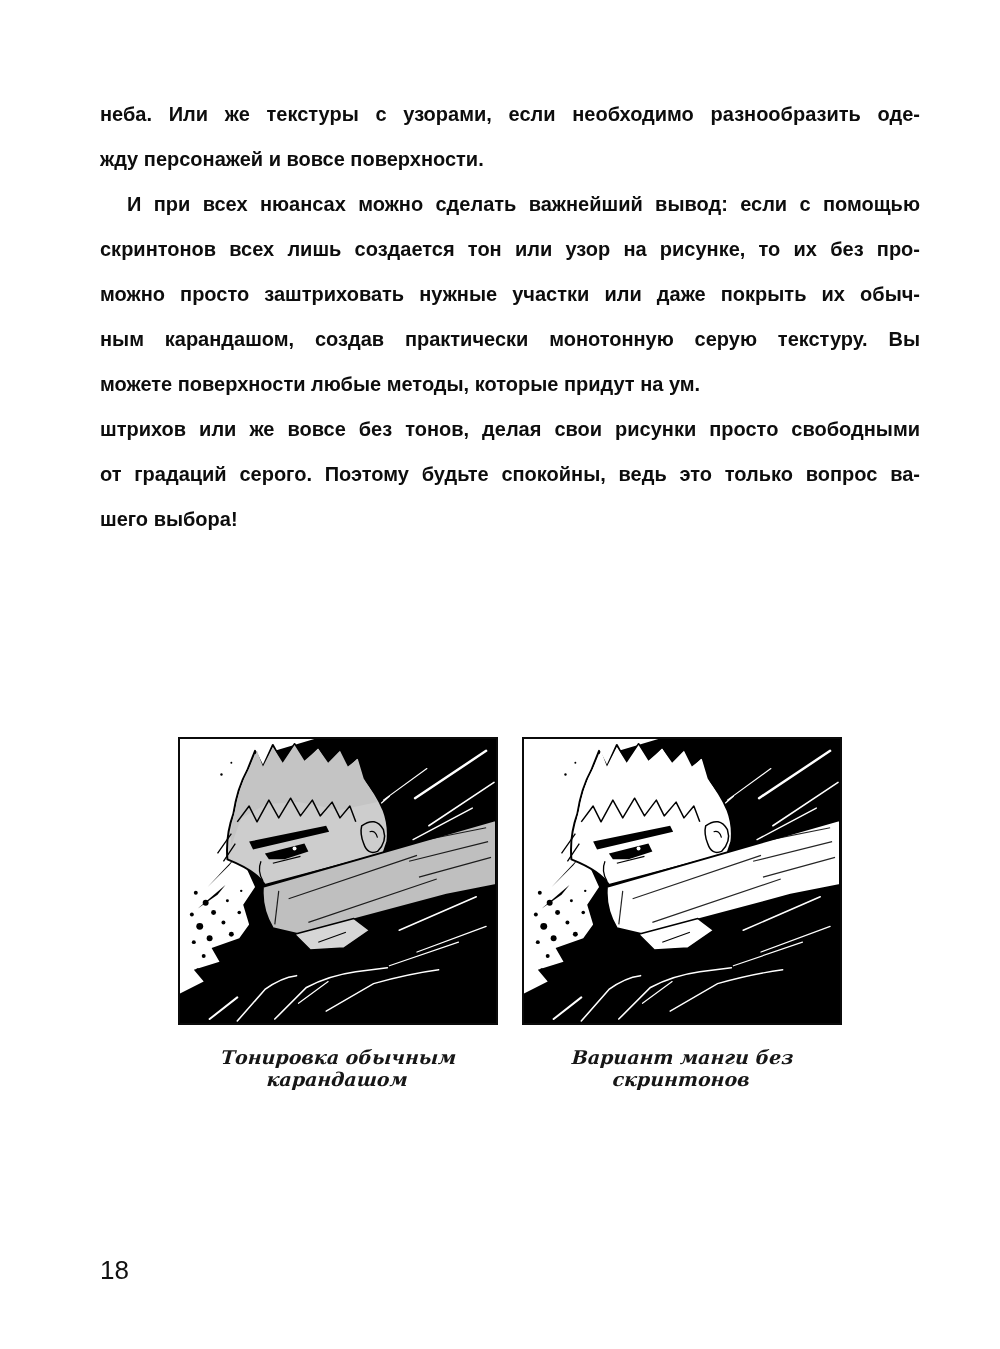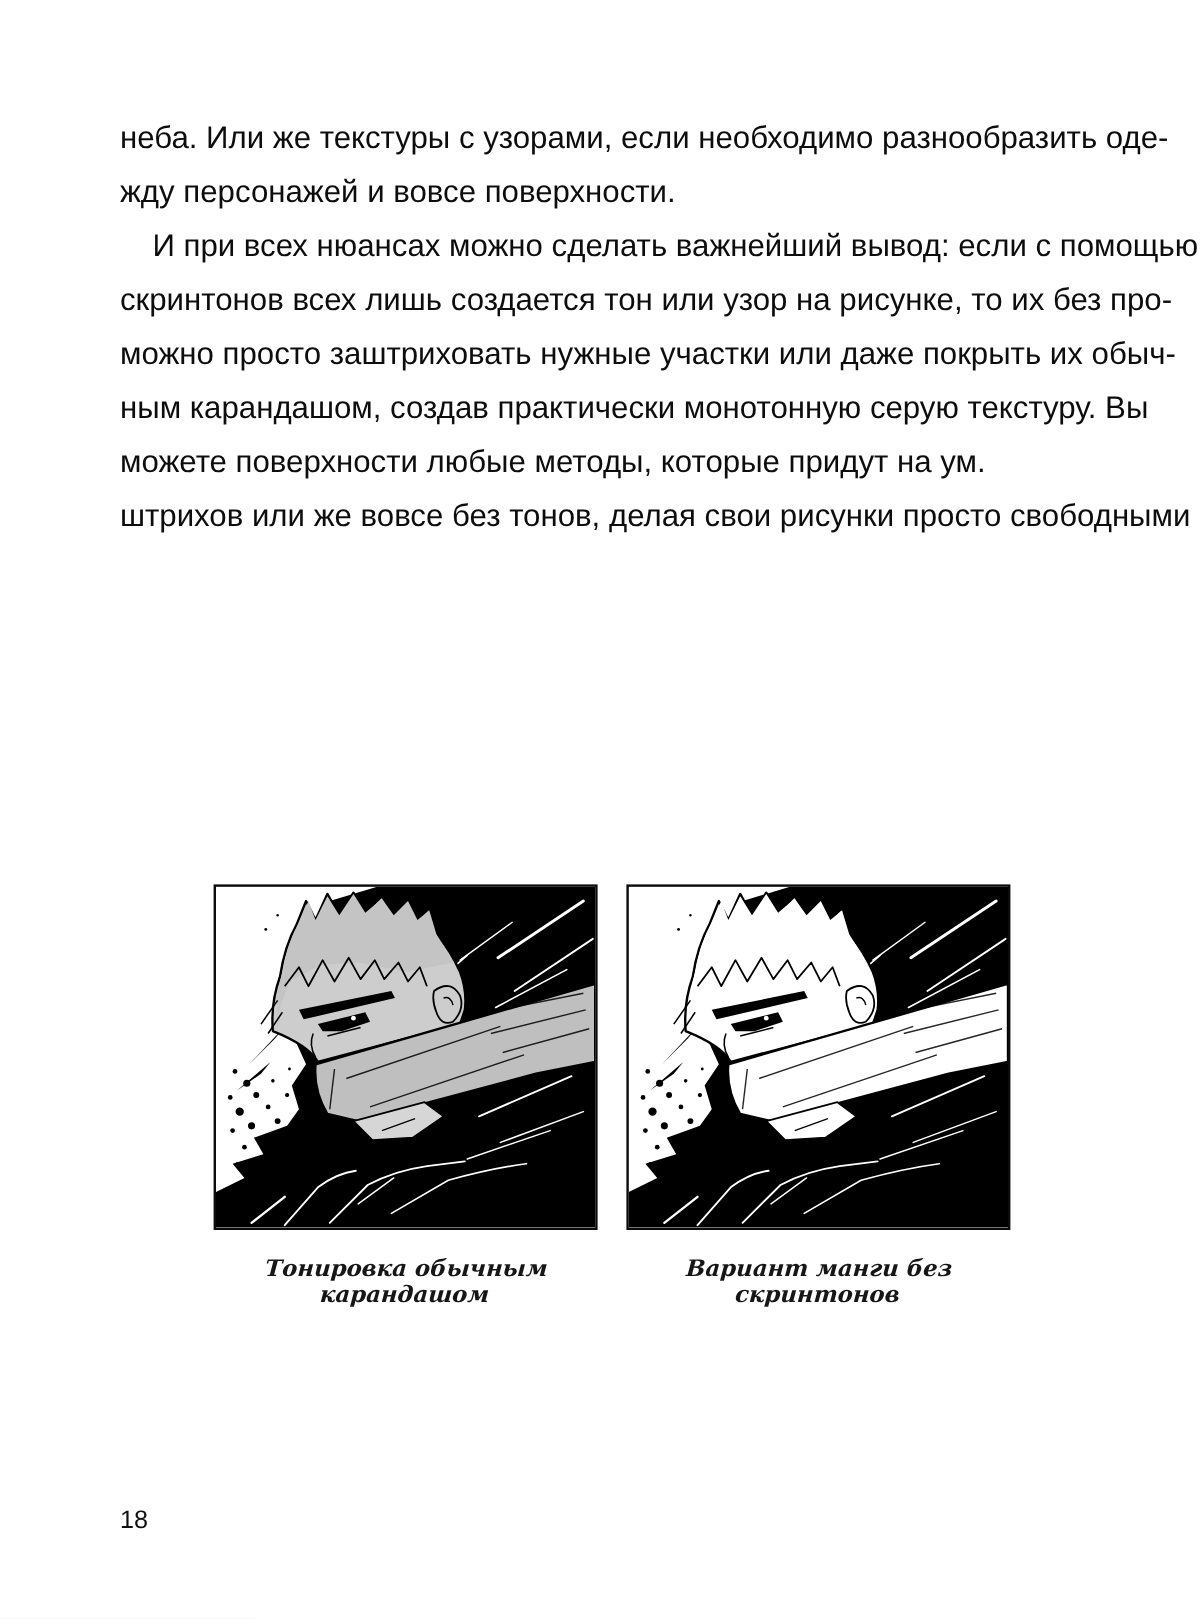--- a/index.html
+++ b/index.html
@@ -3,21 +3,21 @@
 <meta charset="utf-8">
 <style>
   html,body{margin:0;padding:0;background:#e8e8e8;}
   .page{
     position:relative;width:1000px;height:1349px;margin:0 auto;
     background:#ffffff;color:#000;overflow:hidden;
     font-family:"Liberation Sans",sans-serif;
   }
   .body-text{
     position:absolute;left:100px;top:92px;width:820px;
-    font-size:26px;color:#0d0d0d;
+    font-size:20px;color:#0d0d0d;font-weight:bold;
   }
   .text-line{
     height:45px;line-height:45px;white-space:nowrap;
     text-align:justify;text-align-last:justify;
   }
   .text-line.last{text-align-last:left;}
   .text-line.indent{padding-left:27px;}
   .panel{
     position:absolute;top:737px;width:320px;height:288px;
     border:2px solid #0b0b0b;background:#fff;box-sizing:border-box;
@@ -29,21 +29,21 @@
   .panel-bw{--skin:#ffffff;--hair:#ffffff;--scarf:#ffffff;--chin:#ffffff;}
   .caption{
     position:absolute;top:1046px;width:320px;text-align:center;
     font-family:"DejaVu Serif",serif;font-style:italic;font-weight:600;
     font-size:19px;color:#161616;transform:skewX(-4deg);
   }
   .caption-left{left:178px;}
   .caption-right{left:522px;}
   .page-number{
     position:absolute;left:100px;top:1255px;
-    font-size:21px;color:#111;
+    font-size:26px;color:#111;
   }
   .defs-holder{position:absolute;width:0;height:0;overflow:hidden;}
 </style>
 </head>
 <body>
 
 <div class="page">
 
   <svg class="defs-holder" aria-hidden="true">
     <defs>
@@ -142,20 +142,22 @@
 
   <div class="body-text">
       <div class="text-line">неба. Или же текстуры с узорами, если необходимо разнообразить оде-</div>
       <div class="text-line last">жду персонажей и вовсе поверхности.</div>
       <div class="text-line indent">И при всех нюансах можно сделать важнейший вывод: если с помощью</div>
       <div class="text-line">скринтонов всех лишь создается тон или узор на рисунке, то их без про-</div>
       <div class="text-line">можно просто заштриховать нужные участки или даже покрыть их обыч-</div>
       <div class="text-line">ным карандашом, создав практически монотонную серую текстуру. Вы</div>
       <div class="text-line last">можете поверхности любые методы, которые придут на ум.</div>
       <div class="text-line">штрихов или же вовсе без тонов, делая свои рисунки просто свободными</div>
+      <div class="text-line">от градаций серого. Поэтому будьте спокойны, ведь это только вопрос ва-</div>
+      <div class="text-line last">шего выбора!</div>
     </div>
 
   <div class="panel panel-left panel-toned">
     <svg viewBox="0 0 320 288" preserveAspectRatio="none">
       <use href="#manga-art"></use>
     </svg>
   </div>
   <div class="panel panel-right panel-bw">
     <svg viewBox="0 0 320 288" preserveAspectRatio="none">
       <use href="#manga-art"></use>

